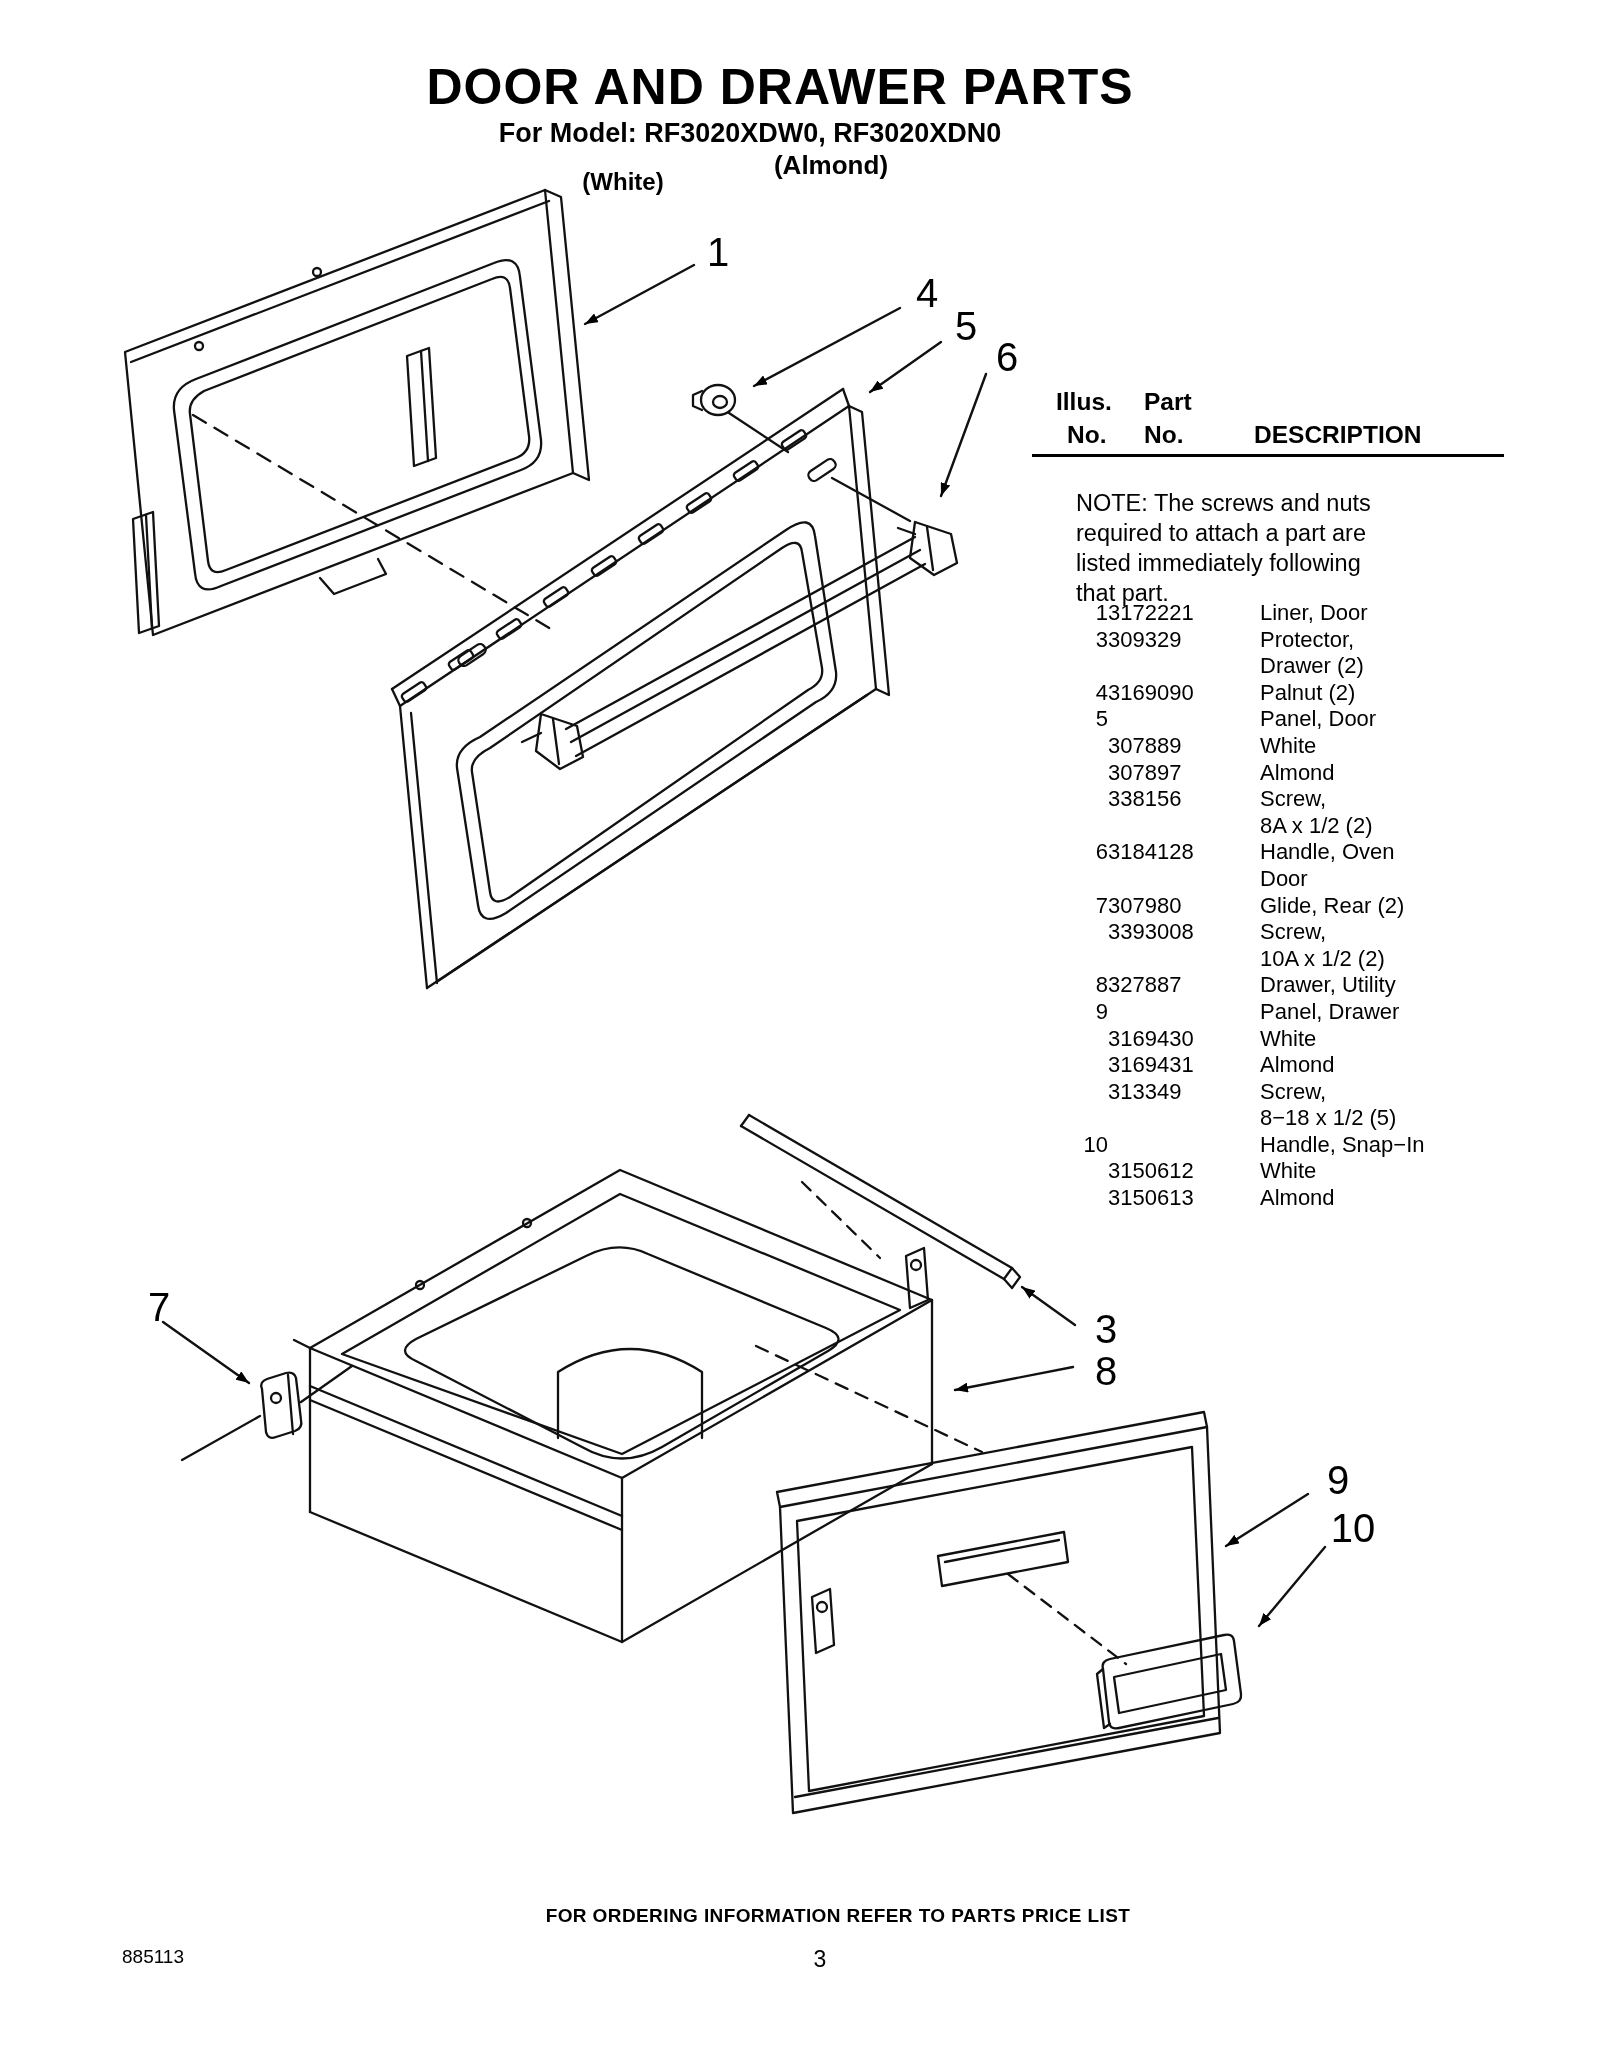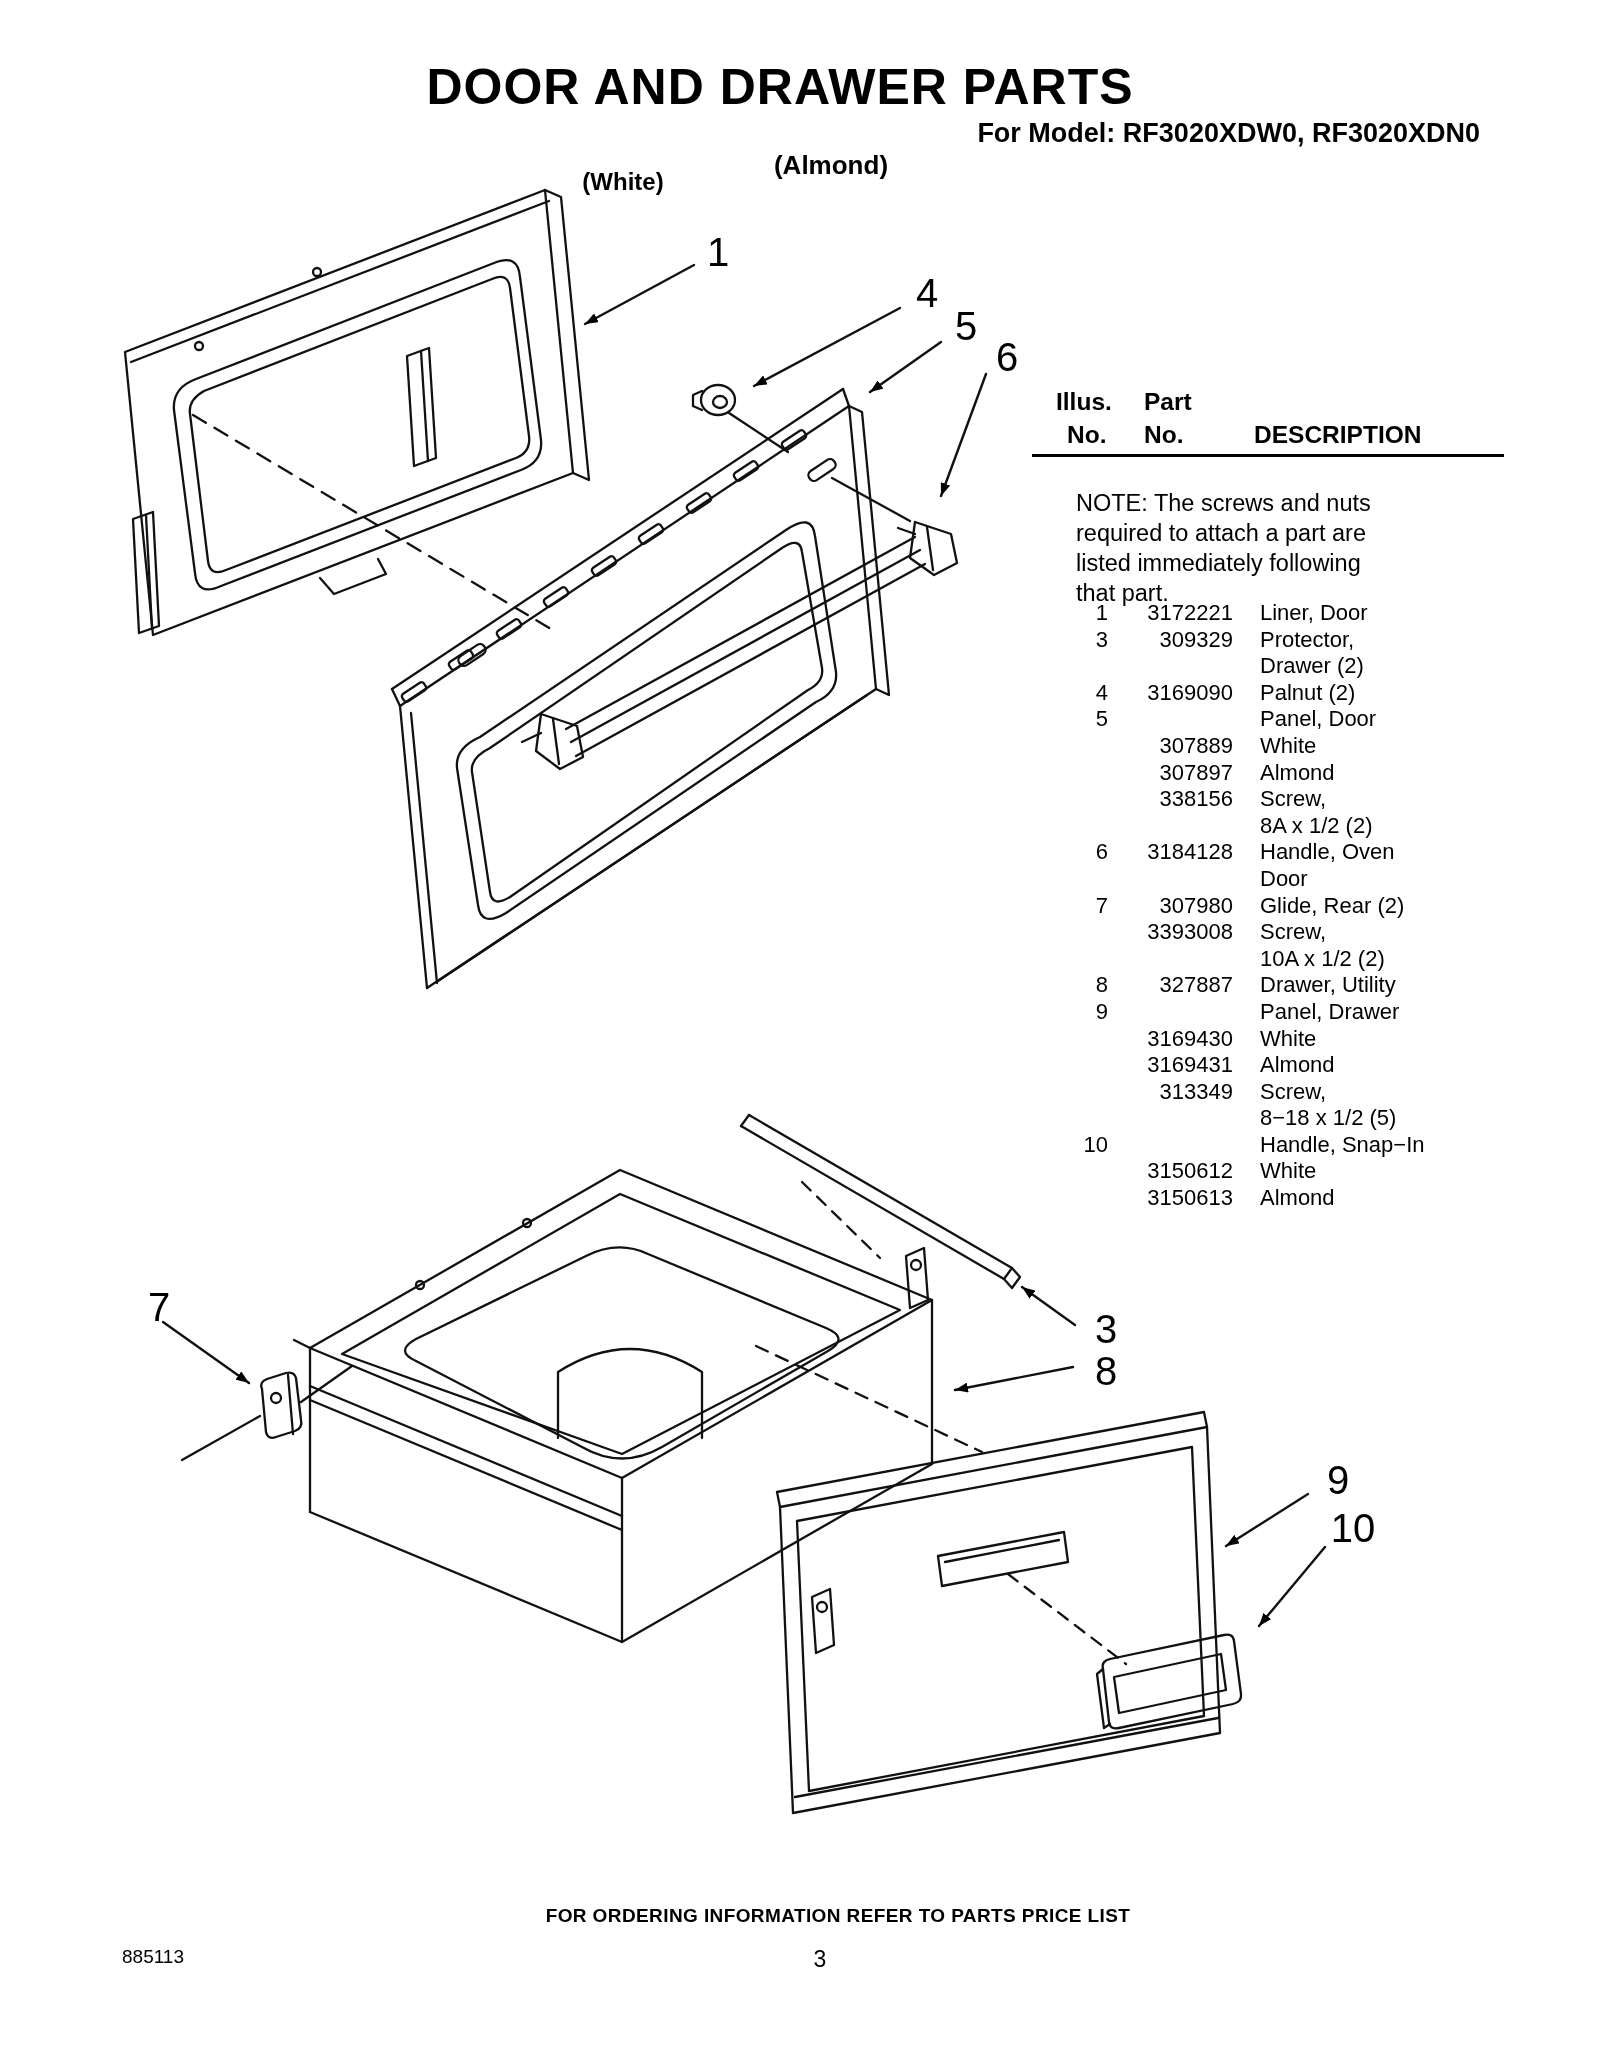--- a/index.html
+++ b/index.html
@@ -4,31 +4,31 @@
 <style>
   html,body{margin:0;padding:0;}
   body{
     width:1600px;height:2071px;position:relative;background:#ffffff;
     font-family:"Liberation Sans","DejaVu Sans",sans-serif;color:#000;
     overflow:hidden;
   }
   .abs{position:absolute;padding-left:20px;}
   
   .title{left:0;width:1520px;top:58px;text-align:center;font-size:50px;font-weight:bold;letter-spacing:1px;}
-  .model-line{left:0;width:1460px;top:118px;text-align:right;font-size:27px;font-weight:bold;}
+  .model-line{left:0;width:1460px;top:118px;text-align:center;font-size:27px;font-weight:bold;}
   .color-white{left:518px;top:168px;width:170px;text-align:center;font-size:24px;font-weight:bold;}
   .color-almond{left:726px;top:150px;width:170px;text-align:center;font-size:26px;font-weight:bold;}
   
   .tbl-head{font-size:24.5px;font-weight:bold;}
   .tbl-rule{left:1032px;top:454px;width:452px;height:3px;background:#000;}
   .note{left:1056px;top:488px;width:330px;font-size:23.5px;line-height:30px;}
   .rows{left:1032px;top:600px;width:452px;}
   .prow{display:flex;height:26.6px;font-size:22px;line-height:26.6px;}
   .prow .c1{width:56px;text-align:right;}
-  .prow .c2{width:125px;text-align:right;}
+  .prow .c2{width:125px;text-align:left;}
   .prow .c3{flex:1;padding-left:27px;white-space:nowrap;}
   
   .callout{font-size:40px;line-height:40px;transform:translate(-50%,-50%);}
   
   .ordering{left:418px;top:1905px;width:800px;text-align:center;font-size:19px;font-weight:bold;letter-spacing:0.4px;}
   .docnum{left:102px;top:1946px;font-size:19px;}
   .pagenum{left:770px;top:1946px;width:60px;text-align:center;font-size:23px;}
   svg{position:absolute;left:0;top:0;}
 </style>
 </head>

